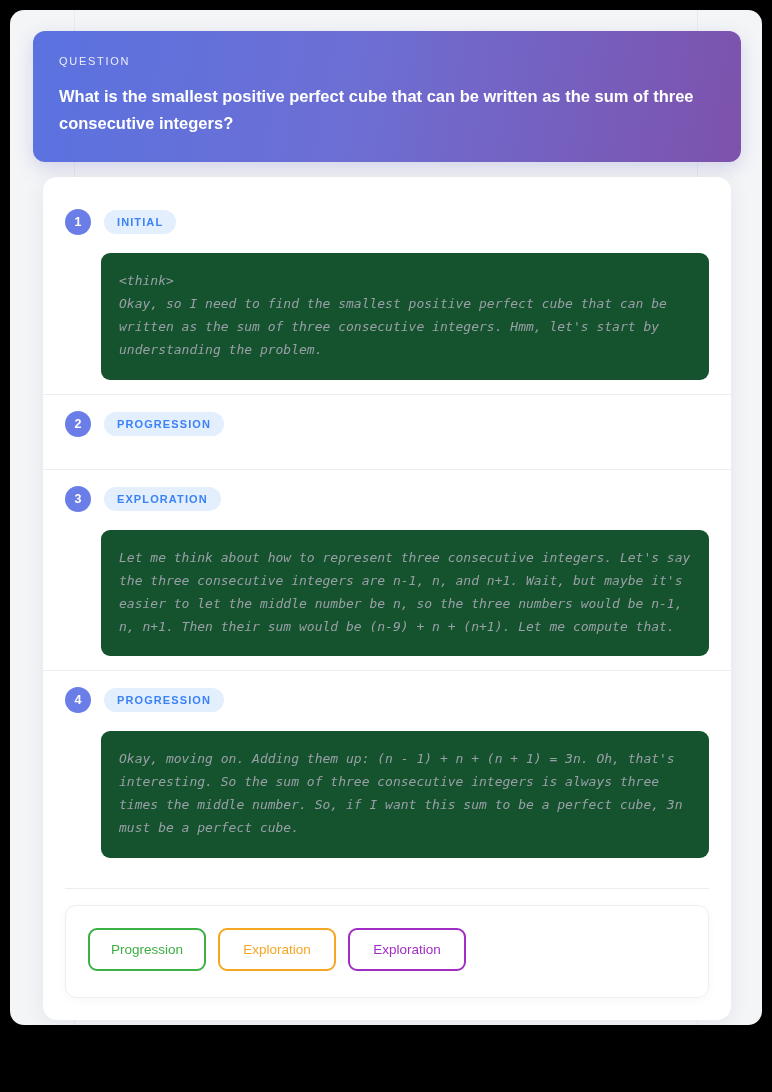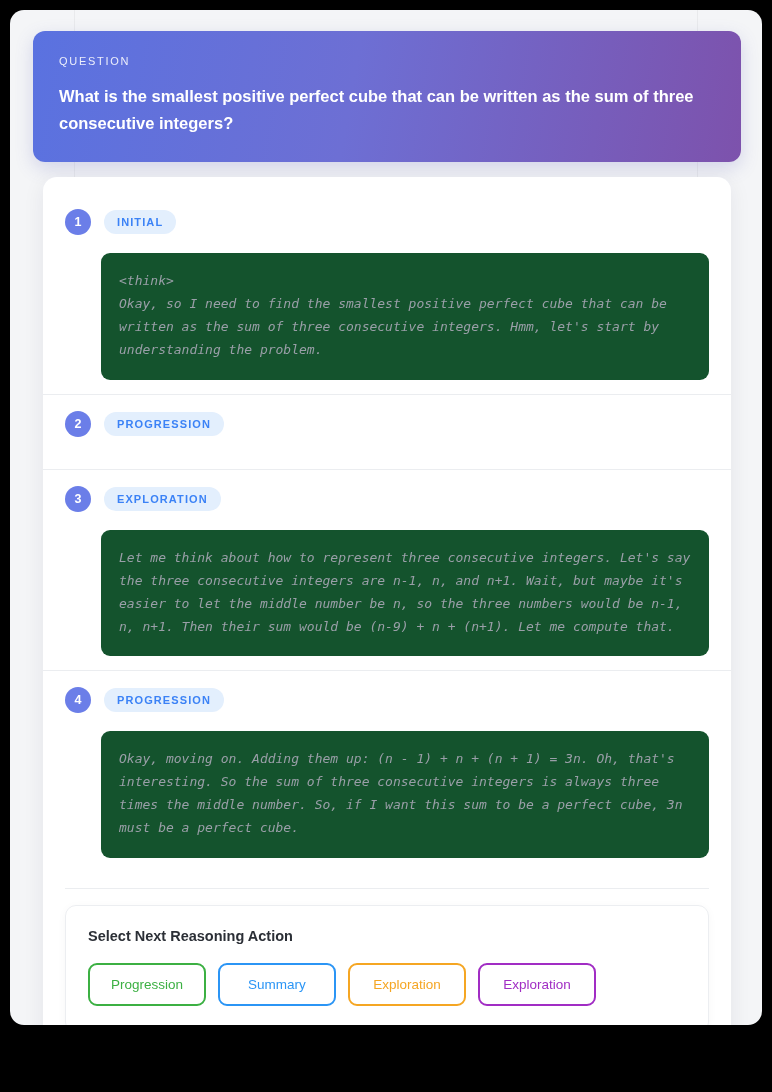--- a/index.html
+++ b/index.html
@@ -216,27 +216,23 @@
         <div class="step-head">
           <div class="step-number">4</div>
           <div class="step-badge">PROGRESSION</div>
         </div>
         <div class="step-body">Okay, moving on. Adding them up: (n - 1) + n + (n + 1) = 3n. Oh, that's interesting. So the sum of three consecutive integers is always three times the middle number. So, if I want this sum to be a perfect cube, 3n must be a perfect cube.</div>
       </div>
 
       <div class="action-panel-wrap">
         <div class="action-divider"></div>
         <div class="action-panel">
-          <div class="action-title">Select Next Reasoning Action</div>
           <div class="action-buttons">
             <button class="action-btn" style="color: rgb(60, 176, 67);">
               <span>Progression</span>
-            </button>
-            <button class="action-btn" style="color: rgb(43, 149, 245);">
-              <span>Summary</span>
             </button>
             <button class="action-btn" style="color: rgb(245, 166, 35);">
               <span>Exploration</span>
             </button>
             <button class="action-btn" style="color: rgb(161, 45, 196);">
               <span>Exploration</span>
             </button>
 
           </div>
         </div>

